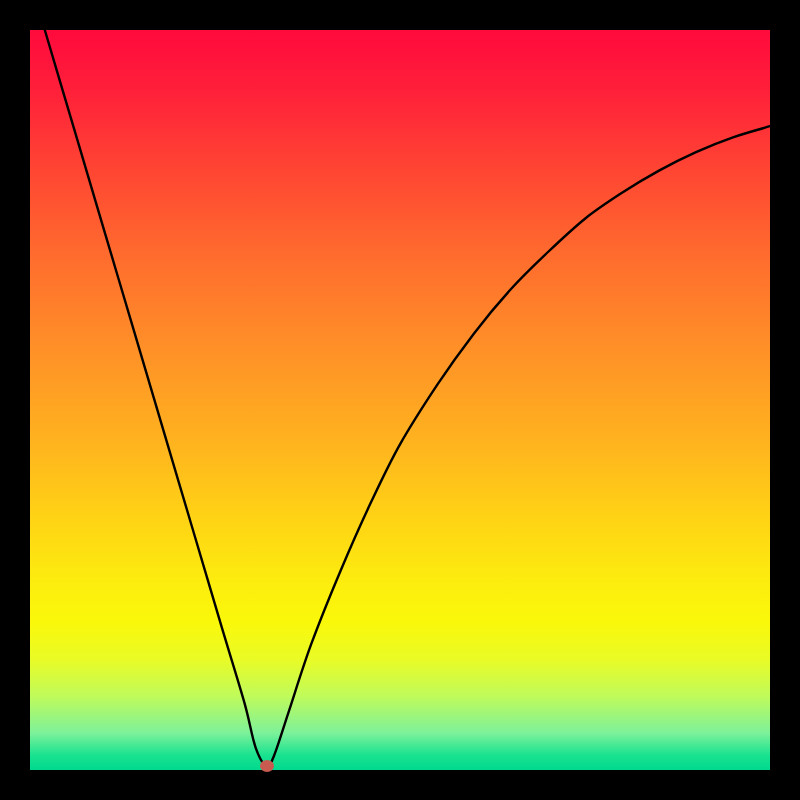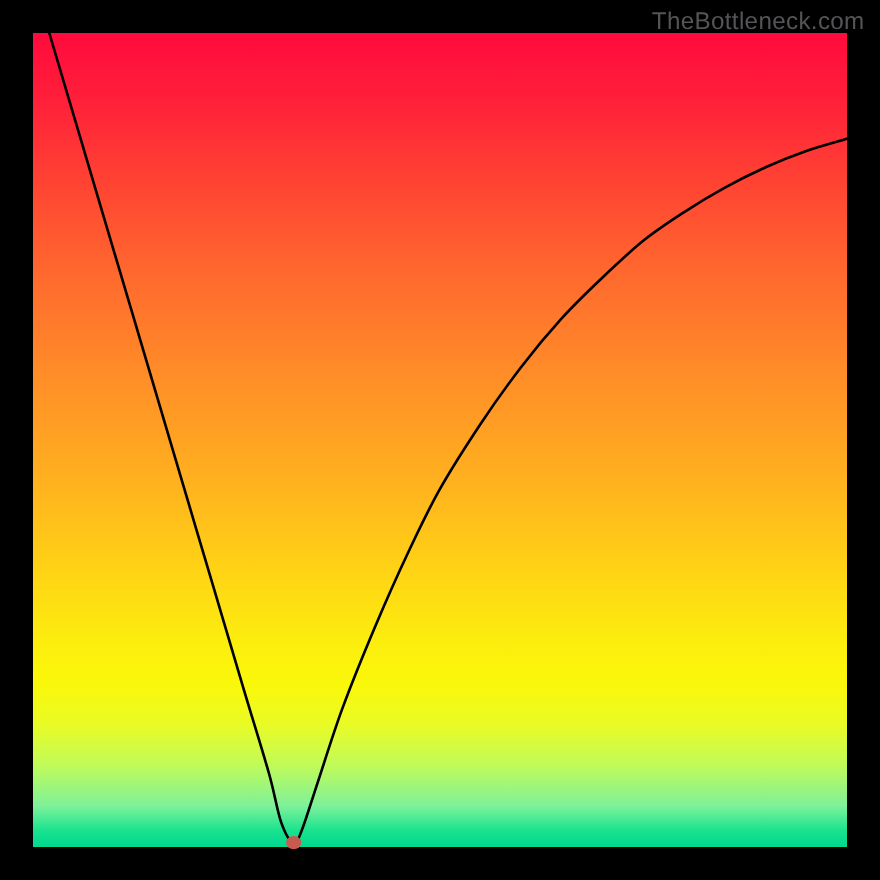--- a/index.html
+++ b/index.html
@@ -66,21 +66,20 @@
     border-radius: 50%;
     background: #c95a4f;
     transform: translate(-50%, -50%);
   }
 </style>
 </head>
 <body>
 
 <div class="frame">
 
-  <div class="watermark">TheBottleneck.com</div>
 
   <div class="plot-area">
 
     <svg class="curve" viewBox="0 0 740 740" preserveAspectRatio="none">
       <path fill="none" stroke="#000" stroke-width="2.4" stroke-linejoin="round" stroke-linecap="round" d="M 14.8 0.0 C 19.5 16.0, 34.9 67.9, 44.4 99.9 C 53.9 131.9, 64.5 167.8, 74.0 199.8 C 83.5 231.8, 94.1 267.7, 103.6 299.7 C 113.1 331.7, 123.7 367.6, 133.2 399.6 C 142.7 431.6, 153.3 467.5, 162.8 499.5 C 172.3 531.5, 184.1 571.6, 192.4 599.4 C 200.7 627.2, 209.3 654.5, 214.6 673.4 C 219.9 692.3, 222.1 707.7, 225.7 717.8 C 229.3 727.9, 233.8 735.1, 236.8 736.3 C 239.8 737.5, 240.6 734.1, 244.2 725.2 C 247.8 716.3, 253.1 698.6, 259.0 680.8 C 264.9 663.0, 272.9 636.7, 281.2 614.2 C 289.5 591.7, 301.3 562.7, 310.8 540.2 C 320.3 517.7, 330.9 493.7, 340.4 473.6 C 349.9 453.5, 359.3 433.3, 370.0 414.4 C 380.7 395.5, 395.2 373.0, 407.0 355.2 C 418.8 337.4, 432.2 318.8, 444.0 303.4 C 455.8 288.0, 469.2 272.0, 481.0 259.0 C 492.8 246.0, 506.2 233.2, 518.0 222.0 C 529.8 210.8, 543.2 198.2, 555.0 188.7 C 566.8 179.2, 580.2 170.5, 592.0 162.8 C 603.8 155.1, 617.2 147.1, 629.0 140.6 C 640.8 134.1, 654.2 127.4, 666.0 122.1 C 677.8 116.8, 691.2 111.4, 703.0 107.3 C 714.8 103.2, 734.1 98.0, 740.0 96.2"></path>
     </svg>
 
     <div class="marker" style="left: 236.8px; top: 736.3px; background: rgb(201, 90, 79);"></div>
 
   </div>

